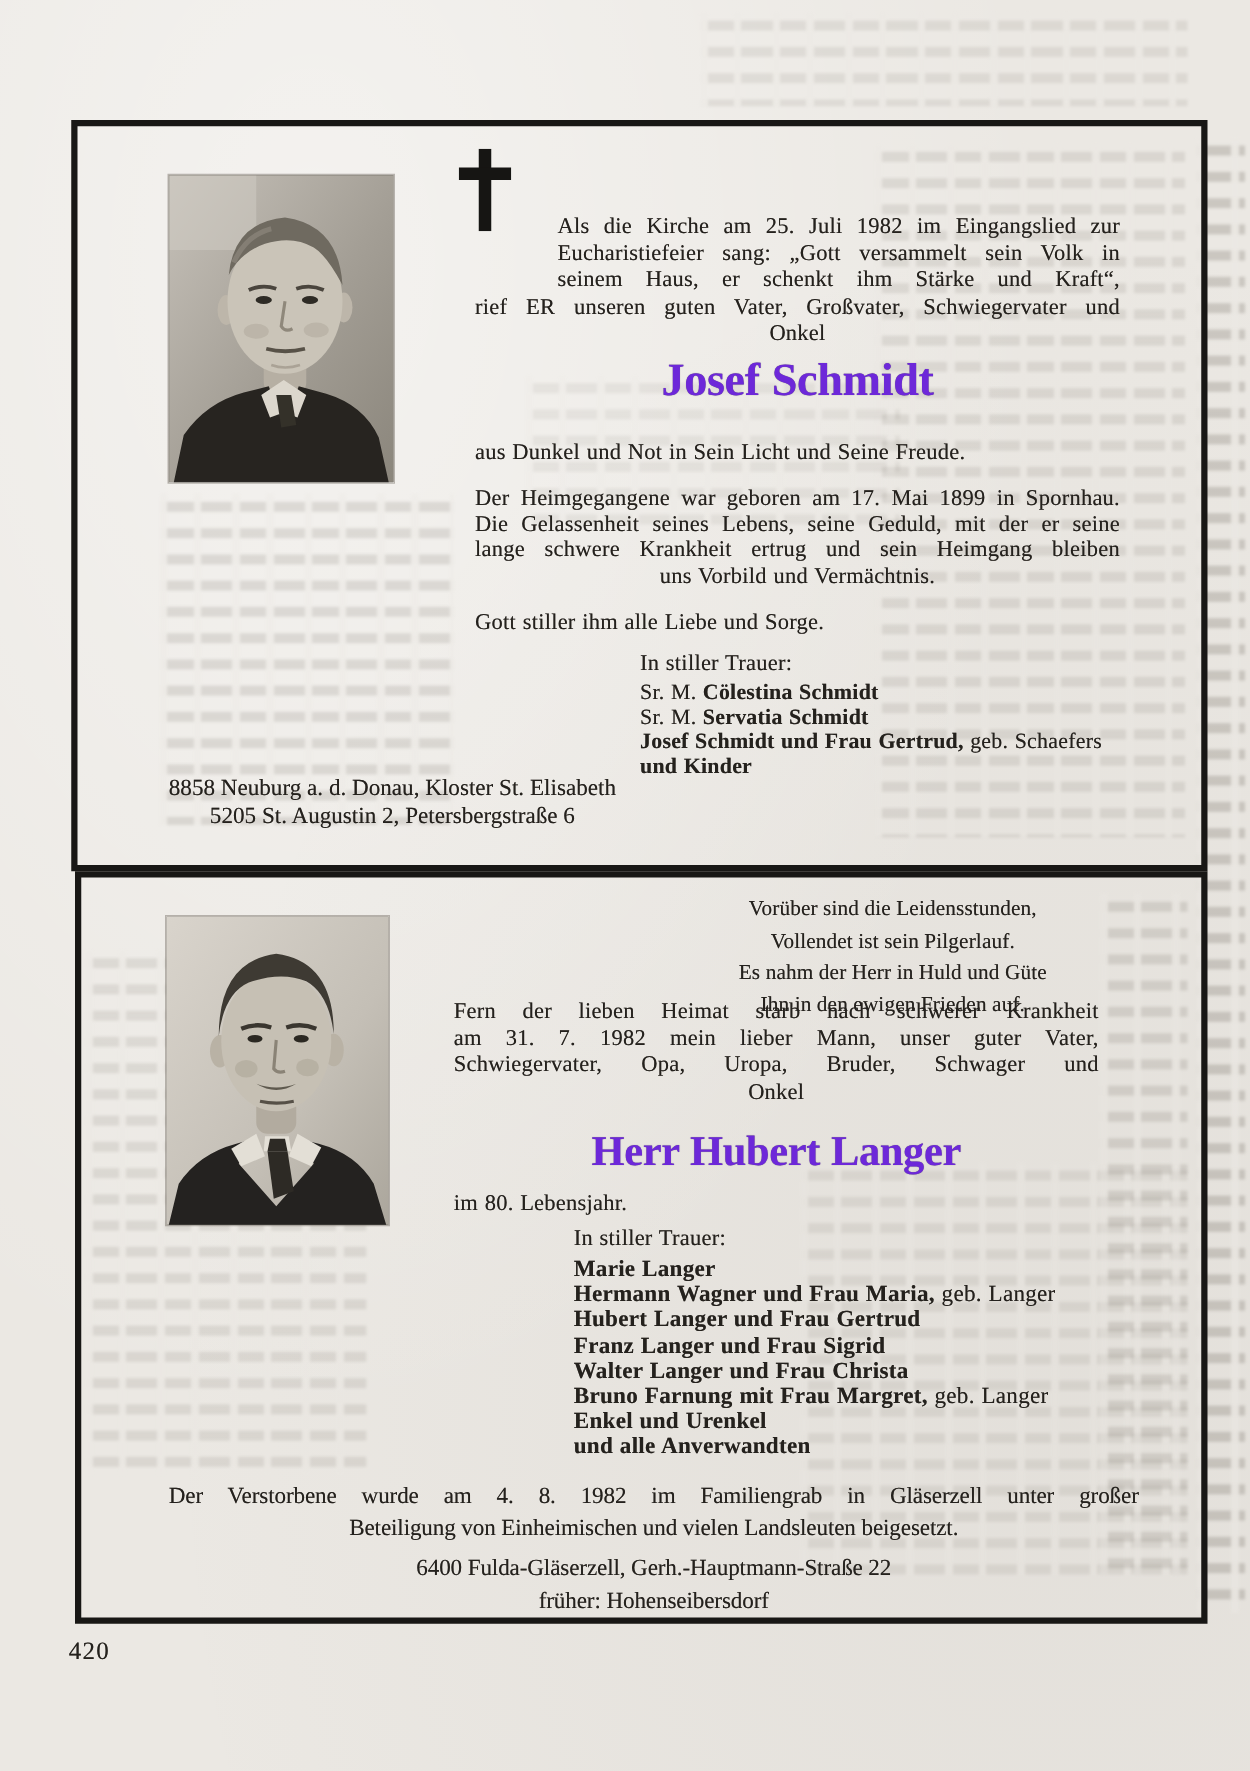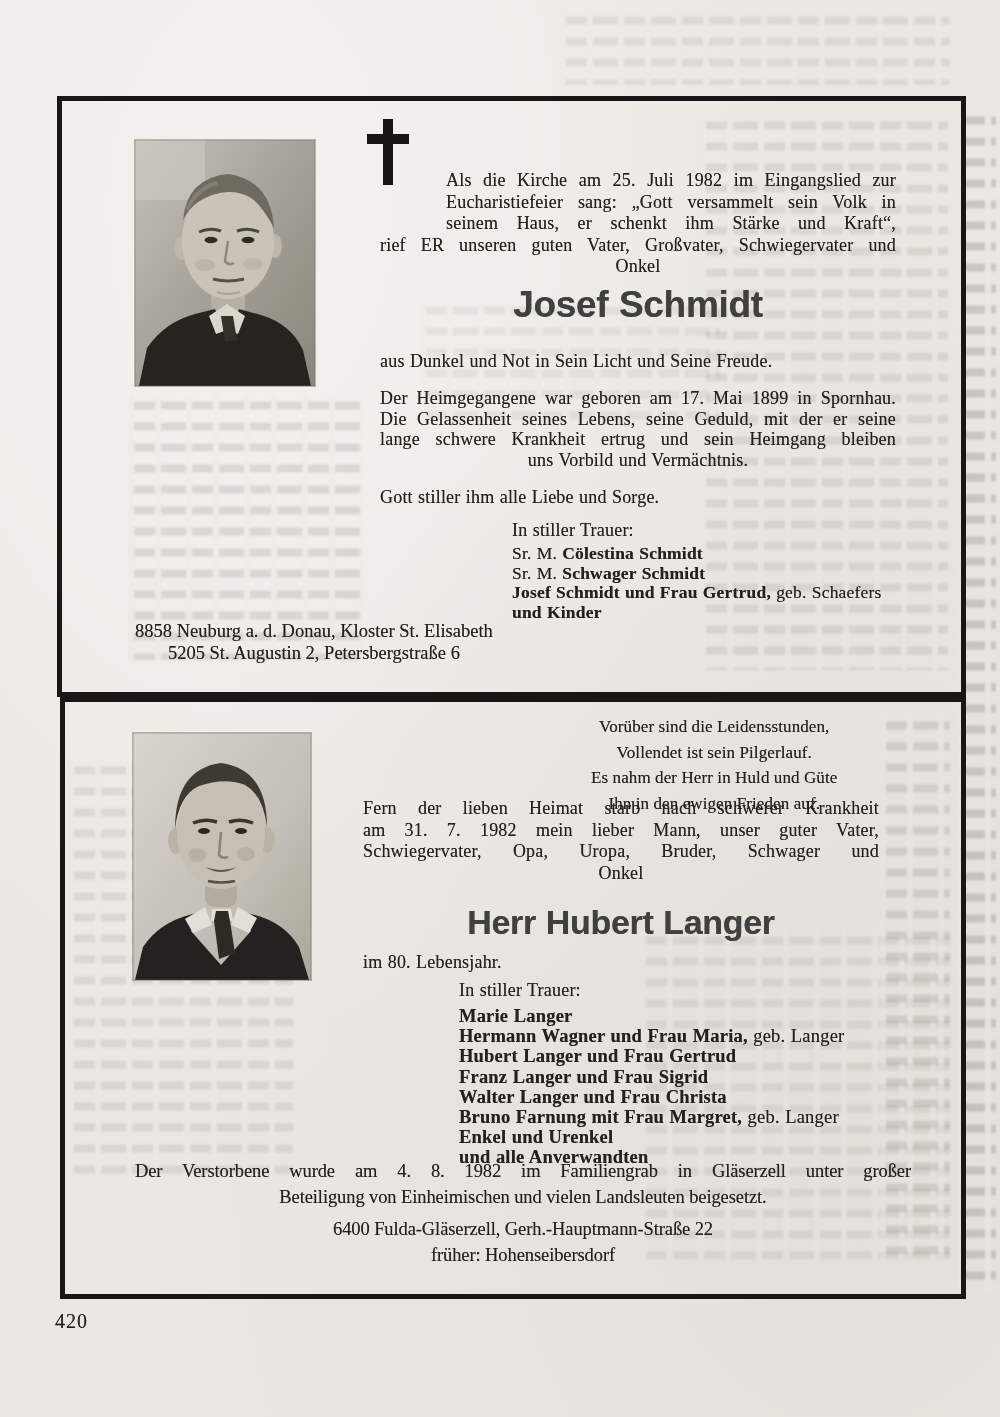--- a/index.html
+++ b/index.html
@@ -34,21 +34,21 @@
 
   .cross{position:absolute;}
 
   .col{position:absolute;font-size:18px;line-height:21.5px;letter-spacing:.2px;word-spacing:.6px;
        text-shadow:0 0 .5px rgba(38,33,28,.55);}
   .line{text-align:center;}
   .jl{text-align:justify;text-align-last:justify;}
   .ind{margin-left:66px;}
 
   .headline{
-    font-family:Liberation Sans, sans-serif;font-weight:bold;color:#404040;
+    font-family:Liberation Serif, serif;font-weight:bold;color:#6d28d9;
     text-align:center;letter-spacing:-.3px;text-shadow:0 0 .6px rgba(27,26,24,.6);
   }
   #box-schmidt .headline{font-size:37px;line-height:40px;margin-top:7px;}
   #box-langer .headline{font-size:34px;line-height:40px;margin-top:18px;}
 
   .single{white-space:nowrap;}
   .dedication{margin-top:26px;}
   .life{margin-top:16px;font-family:Liberation Serif, serif;}
   .life .line, .intro2-later{line-height:20.5px;}
   .blessing{margin-top:17px;}
@@ -59,21 +59,21 @@
   .mourners2{margin-top:5px;margin-left:96px;font-size:18.5px;line-height:20.2px;}
   .mourner .b{font-weight:bold;text-align:right;}
   .mourner{white-space:nowrap;}
 
   .verse{position:absolute;left:526px;top:12px;font-size:17px;line-height:25.5px;
          letter-spacing:.1px;text-shadow:0 0 .5px rgba(38,33,28,.55);}
 
   .addr1{position:absolute;left:73px;top:520px;font-size:18.5px;line-height:21.5px;
          text-shadow:0 0 .5px rgba(38,33,28,.55);}
 
-  .closing{position:absolute;left:70px;top:456px;width:776px;font-size:18.5px;line-height:26px;
+  .closing{position:absolute;left:70px;top:482px;width:776px;font-size:18.5px;line-height:26px;
            letter-spacing:-.1px;text-shadow:0 0 .5px rgba(38,33,28,.5);}
   .addr2{margin-top:6px;}
 
   .pagenum{position:absolute;left:55px;top:1310px;font-size:20px;letter-spacing:1px;z-index:1;
            text-shadow:0 0 .5px rgba(38,33,28,.5);}
 </style>
 </head>
 <body>
 
 <div class="bleed" style="left:958px;top:110px;width:38px;height:1180px;opacity:.55;"></div>
@@ -146,21 +146,21 @@
         <div class="line jl">lange schwere Krankheit ertrug und sein Heimgang bleiben</div>
         <div class="line">uns Vorbild und Vermächtnis.</div>
       </div>
 
     <div class="blessing single">Gott stiller ihm alle Liebe und Sorge.</div>
 
     <div class="trauer-label1 single">In stiller Trauer:</div>
 
     <div class="mourners1">
         <div class="mourner"><span>Sr. M. </span><span class="b">Cölestina Schmidt</span></div>
-        <div class="mourner"><span>Sr. M. </span><span class="b">Schwager Schmidt</span></div>
+        <div class="mourner"><span>Sr. M. </span><span class="b">Servatia Schmidt</span></div>
         <div class="mourner"><span class="b">Josef Schmidt und Frau Gertrud,</span><span> geb. Schaefers</span></div>
         <div class="mourner"><span class="b">und Kinder</span></div>
       </div>
   </div>
 
   <div class="addr1">
       <div class="line">8858 Neuburg a. d. Donau, Kloster St. Elisabeth</div>
       <div class="line">5205 St. Augustin 2, Petersbergstraße 6</div>
     </div>
 </div>

